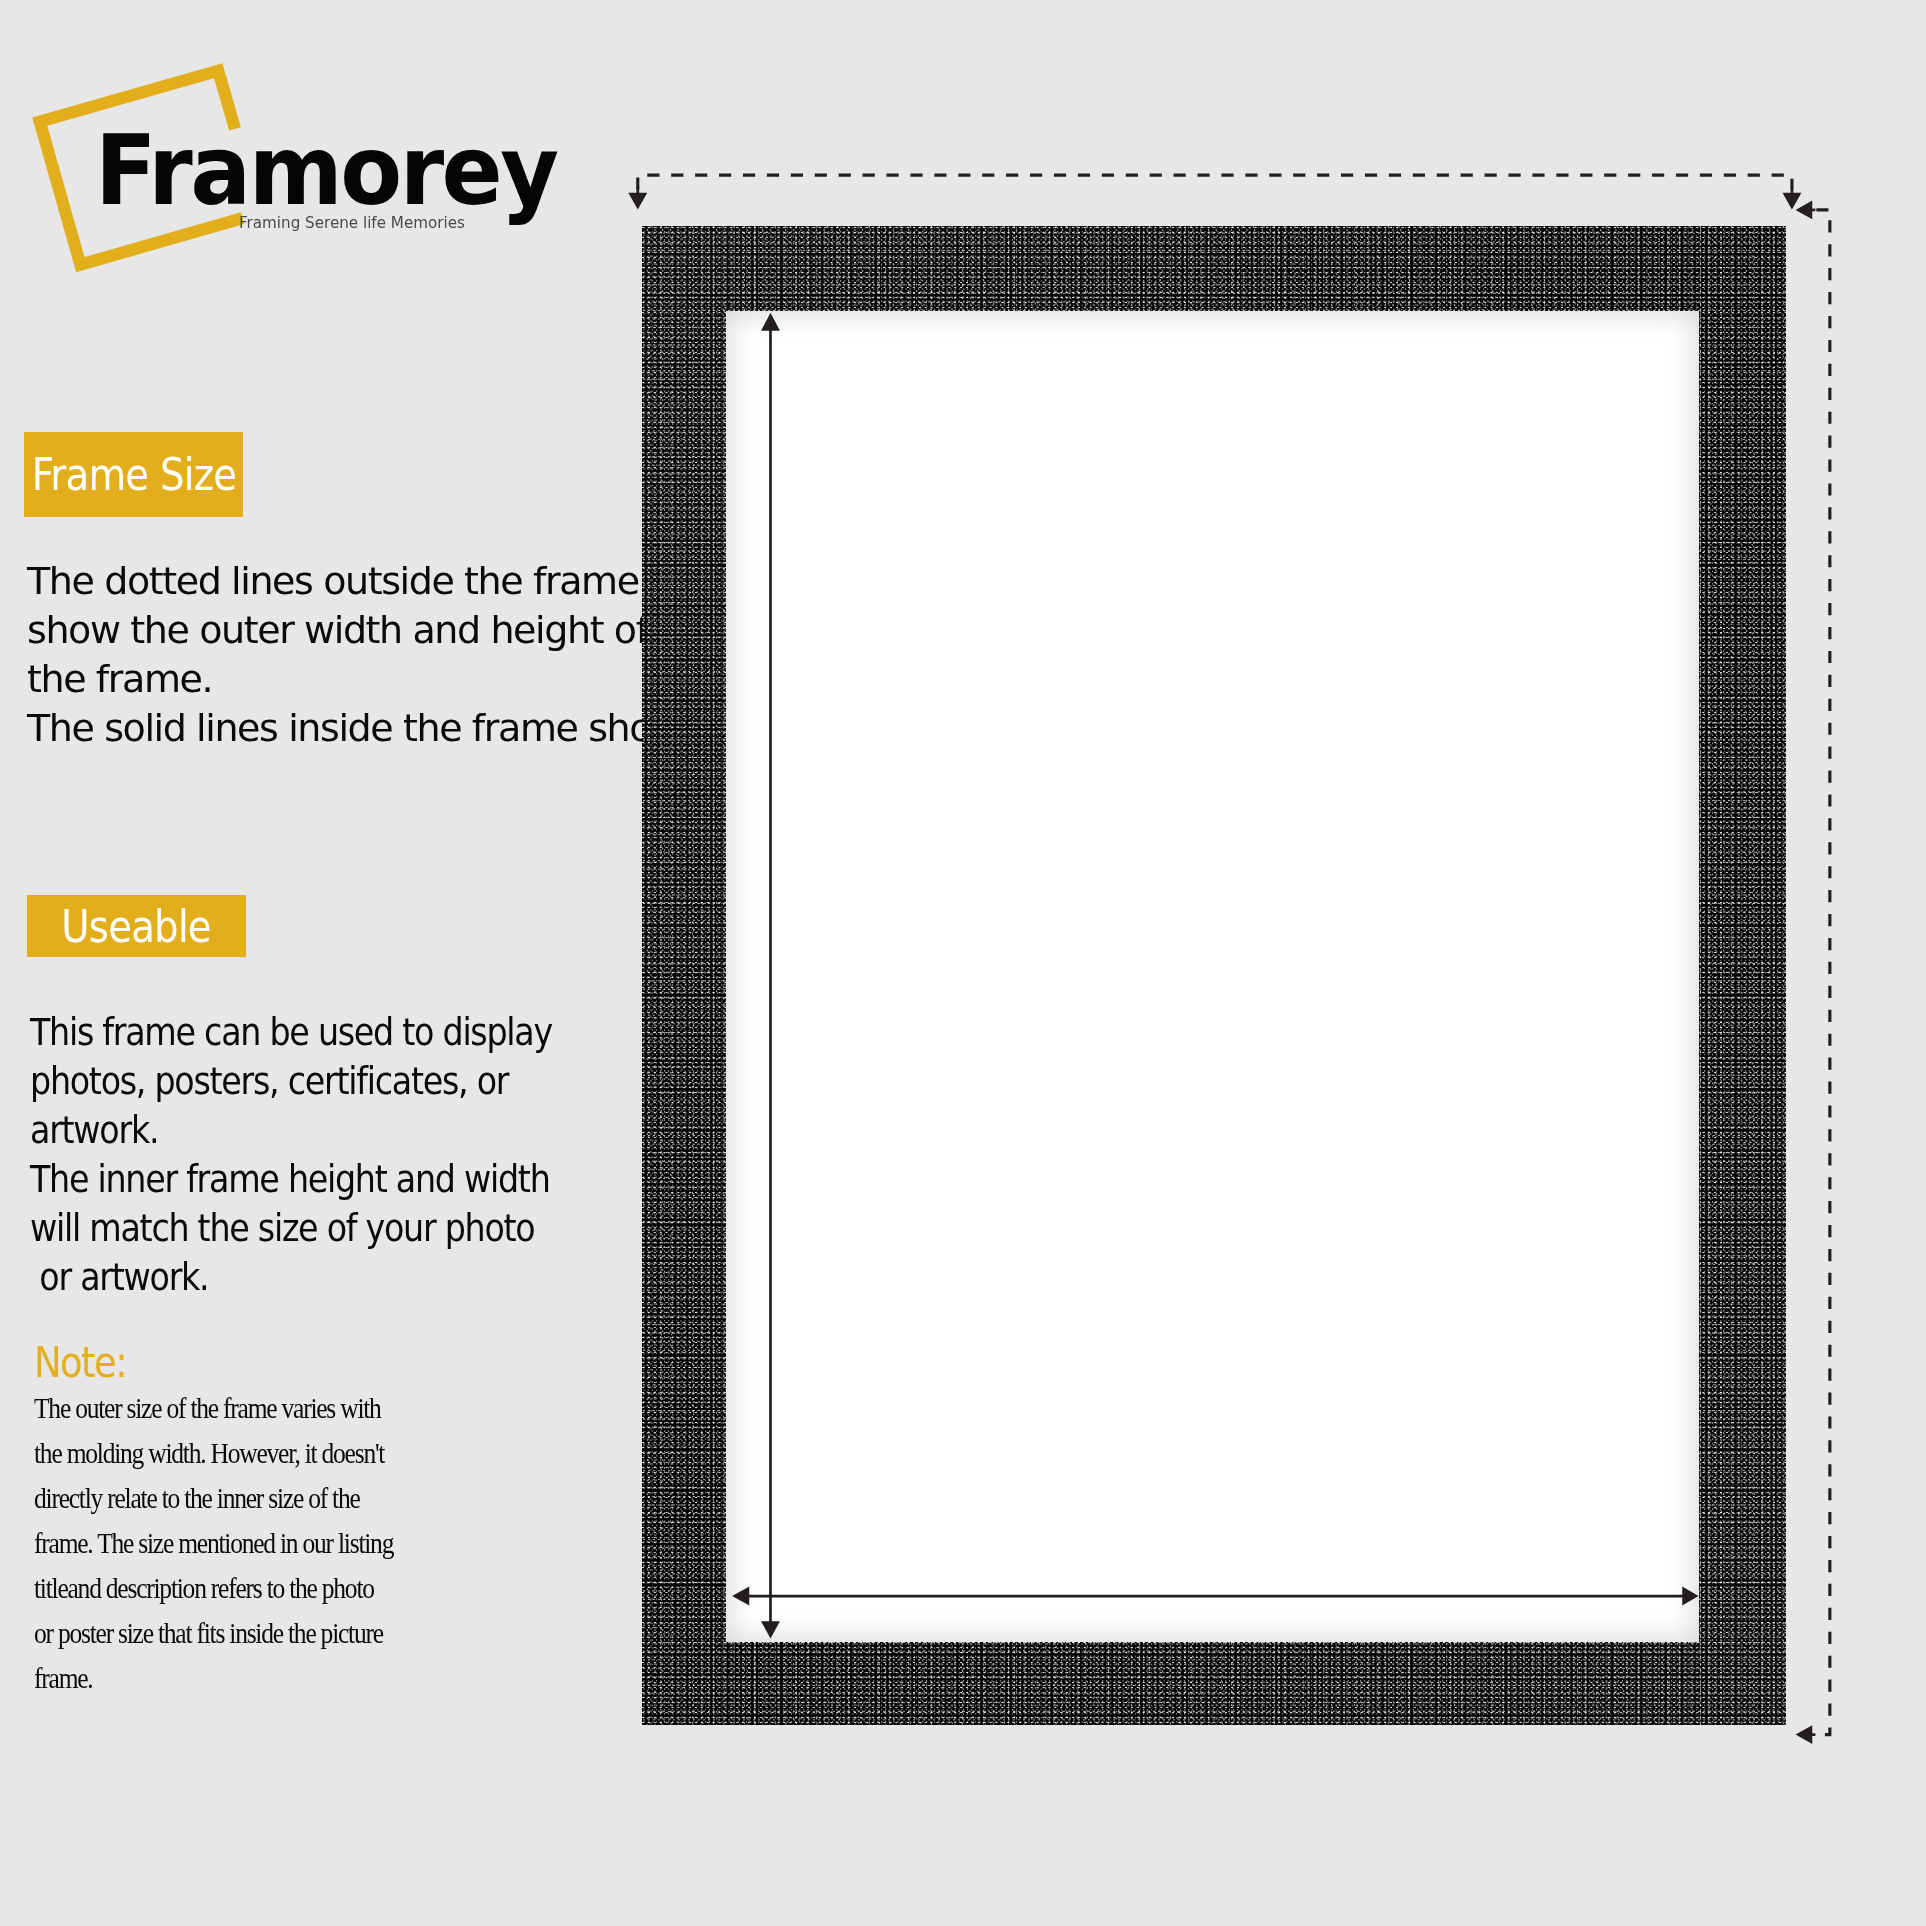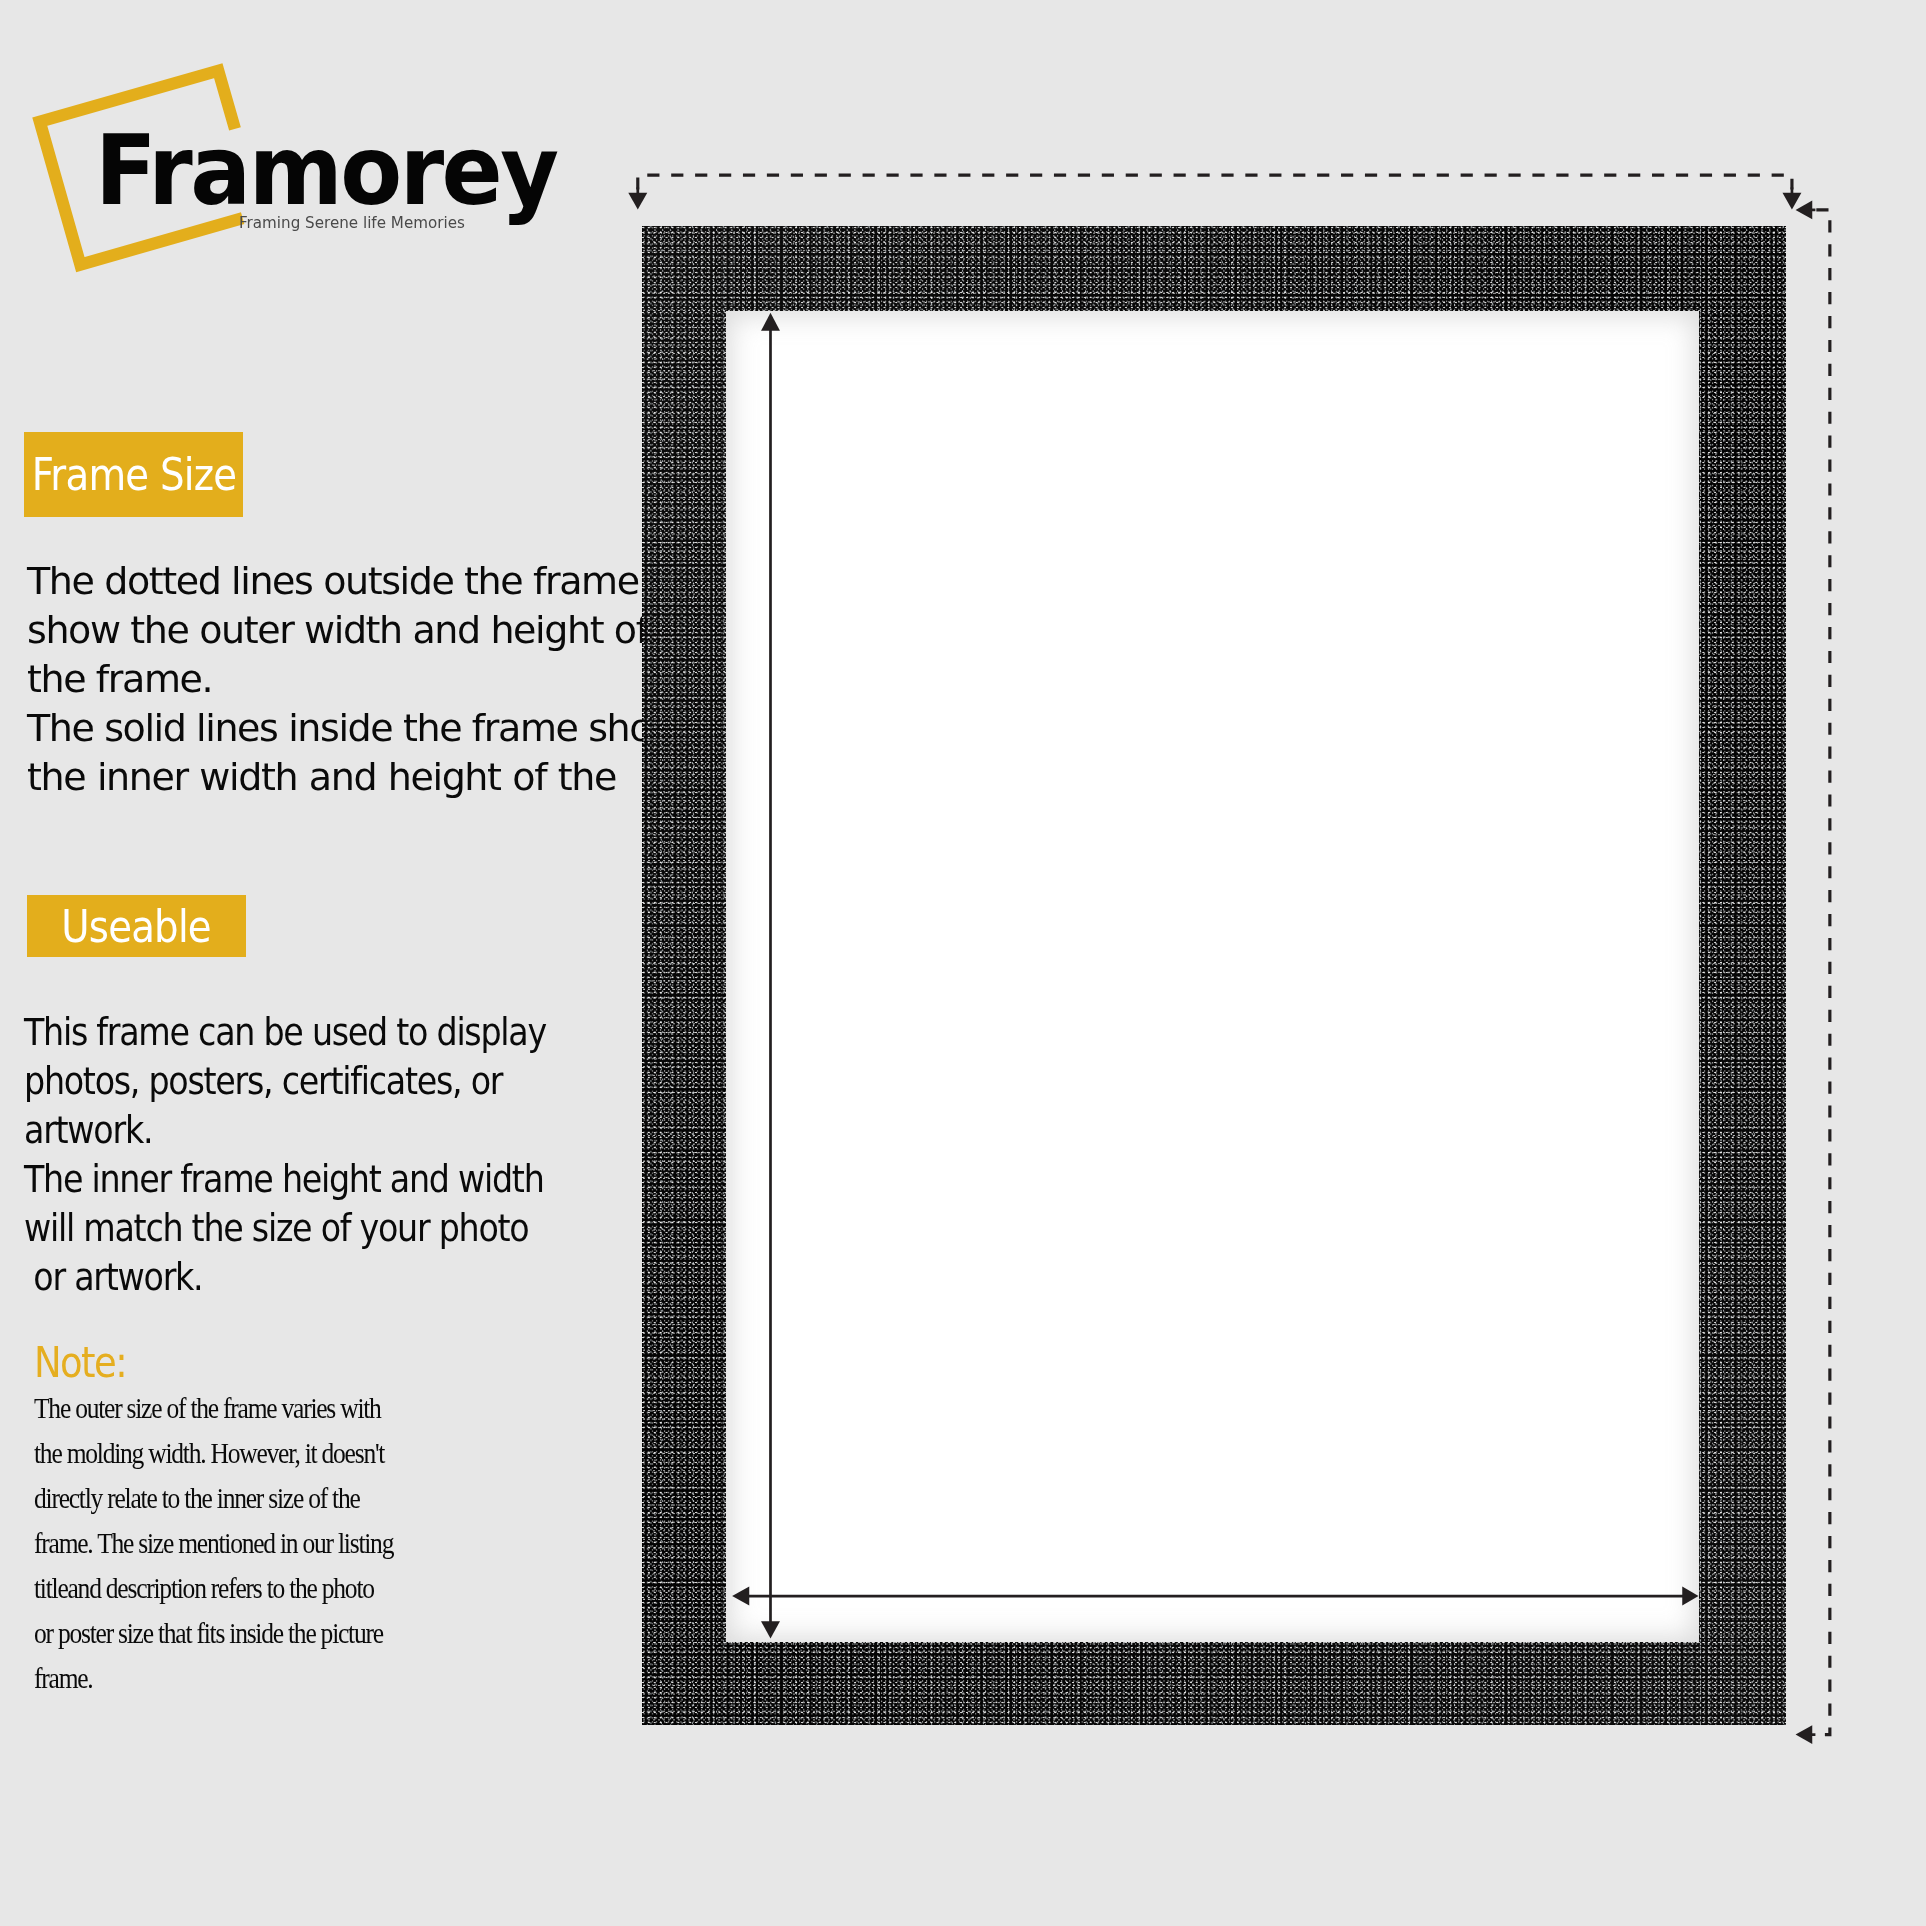--- a/index.html
+++ b/index.html
@@ -37,21 +37,21 @@
 
   
   .para {
     position:absolute; font-family:"DejaVu Sans", sans-serif;
     color:#0a0a0a; white-space:nowrap;
   }
   .para .line { display:block; transform-origin:0 0; }
   .p-size { left:27px; top:557px; width:589px; font-size:38px; line-height:49px; }
   .p-size .line { text-align:justify; text-align-last:justify; letter-spacing:-1.4px; }
   .p-size .line.last { text-align:center; text-align-last:left; }
-  .p-use { left:24px; top:1008px; font-size:37px; line-height:49px; }
+  .p-use { left:30px; top:1008px; font-size:37px; line-height:49px; }
   .p-use .line { transform:scaleX(0.9); letter-spacing:-1.4px; }
   .note-title {
     position:absolute; left:34px; top:1342px; font-family:"DejaVu Sans", sans-serif;
     font-size:42px; line-height:1; color:#E5AE20; letter-spacing:-1.8px;
     transform-origin:0 0; transform:scaleX(0.88);
   }
   .p-note { left:34px; top:1386px; font-size:29px; line-height:45px;font-family:Liberation Serif, serif; }
   .p-note .line { transform:scaleX(0.88); letter-spacing:-1.4px; }
 
   
@@ -85,21 +85,20 @@
 <div class="logo-tagline">Framing Serene life Memories</div>
 
 <div class="badge" style="left:24.4px; top:432px; width:219px; height:85px;">
   <span>Frame Size</span>
 </div>
 <div class="para p-size">
   <span class="line">The dotted lines outside  the  frame</span>
   <span class="line">show the outer width and height of</span>
   <span class="line last">the frame.</span>
   <span class="line">The solid lines inside the frame show</span>
-  <span class="line">the  inner  width  and  height  of   the</span>
 </div>
 
 <div class="badge" style="left:27px; top:895px; width:219px; height:62px;">
   <span>Useable</span>
 </div>
 <div class="para p-use">
   <span class="line">This frame can be used to display</span>
   <span class="line">photos, posters, certificates, or</span>
   <span class="line">artwork.</span>
   <span class="line">The inner frame height and width</span>

